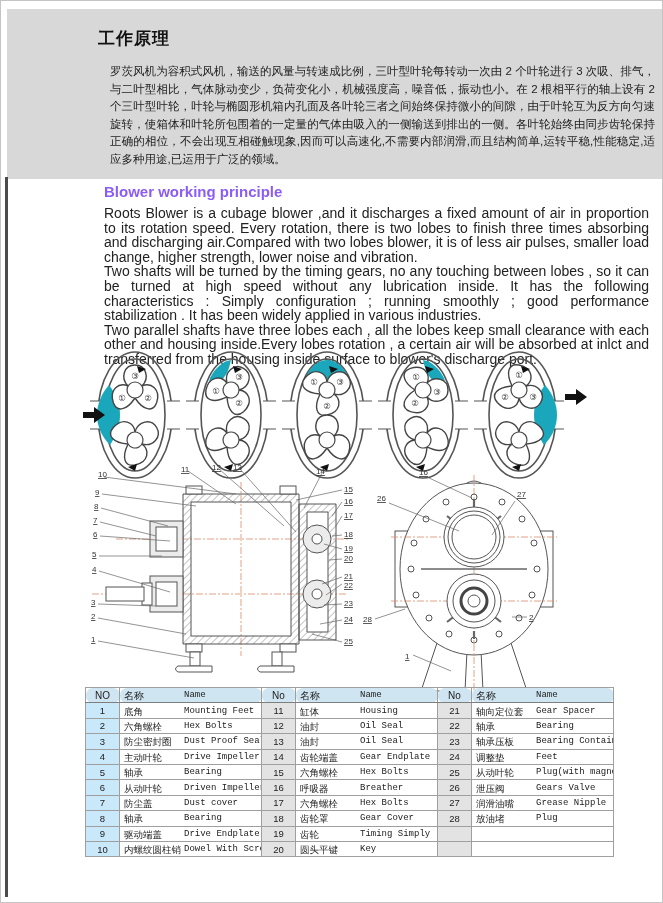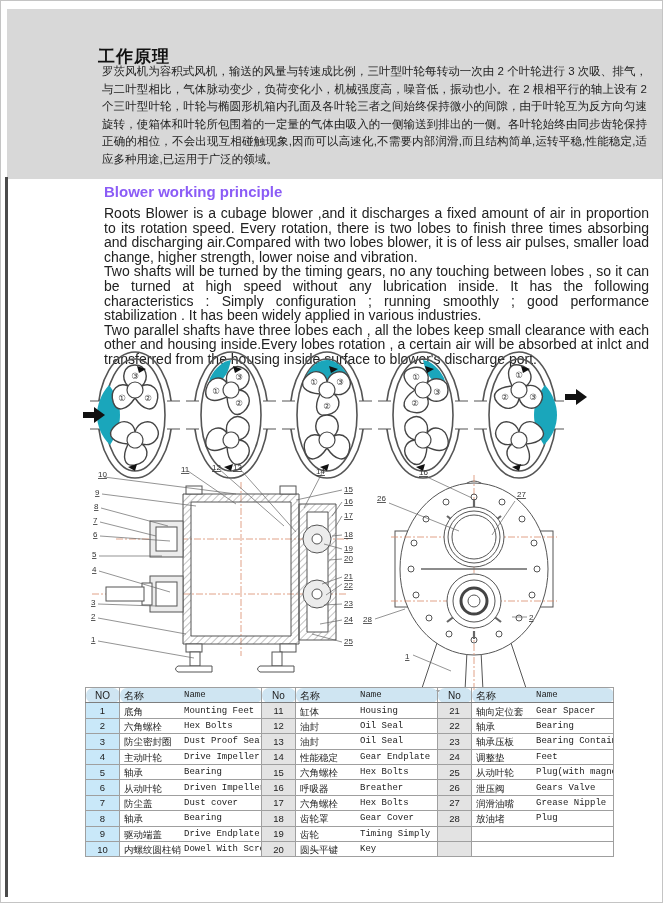--- a/index.html
+++ b/index.html
@@ -1,21 +1,21 @@
 <!DOCTYPE html>
 <html style="--band-bg: #d8d8d8; --page-bg: #ffffff; --pocket: #1aa6bb; --table-header-bg: #cfe5f2; --table-no1-bg: #c9e8f9; --table-no2-bg: #e3e3e3; --table-border: #8f8f8f; --centerline: #d98a6a;"><head>
 <meta charset="utf-8">
 <style>
   html,body{margin:0;padding:0;background:#e9e9e9;}
   .page{position:relative;width:663px;height:903px;background:var(--page-bg,#fff);
         border:1px solid #c4c4c4;box-sizing:border-box;overflow:hidden;
         font-family:"Liberation Sans","DejaVu Sans",sans-serif;color:#222;}
   .top-band{position:absolute;left:6px;top:8px;right:0;height:170px;background:var(--band-bg,#d8d8d8);}
-  .cn-title{position:absolute;left:97px;top:44px;margin:0;font-size:17px;font-weight:bold;color:#111;letter-spacing:1px;}
-  .cn-body{position:absolute;left:101px;top:62px;width:545px;margin:0;font-size:11.5px;line-height:17.5px;
+  .cn-title{position:absolute;left:97px;top:26px;margin:0;font-size:17px;font-weight:bold;color:#111;letter-spacing:1px;}
+  .cn-body{position:absolute;left:109px;top:62px;width:545px;margin:0;font-size:11.5px;line-height:17.5px;
            text-align:justify;color:#222;}
   .en-section{position:absolute;left:103px;top:182px;width:545px;}
   .en-title{margin:0 0 6px 0;font-size:15px;font-weight:bold;color:#8b5cf6;}
   .en-section p{margin:0;font-size:14px;line-height:14.6px;text-align:justify;color:#222;}
   
   .rotor-row{position:absolute;left:86px;top:344px;width:492px;height:140px;display:flex;}
   .stage{width:96px;height:140px;flex:0 0 auto;}
   .hw{fill:none;stroke:#555;stroke-width:1.6;}
   .erase{fill:#fff;stroke:none;}
   .ln{stroke:#555;stroke-width:1.2;fill:none;}
@@ -378,21 +378,21 @@
           <td><span class="cn">防尘密封圈</span><span class="en">Dust Proof Seal</span></td>
           <td class="no g1">13</td>
           <td><span class="cn">油封</span><span class="en">Oil Seal</span></td>
           <td class="no g2">23</td>
           <td><span class="cn">轴承压板</span><span class="en">Bearing Container</span></td>
         </tr>
         <tr>
           <td class="no g0">4</td>
           <td><span class="cn">主动叶轮</span><span class="en">Drive Impeller</span></td>
           <td class="no g1">14</td>
-          <td><span class="cn">性能稳定</span><span class="en">Gear Endplate</span></td>
+          <td><span class="cn">齿轮端盖</span><span class="en">Gear Endplate</span></td>
           <td class="no g2">24</td>
           <td><span class="cn">调整垫</span><span class="en">Feet</span></td>
         </tr>
         <tr>
           <td class="no g0">5</td>
           <td><span class="cn">轴承</span><span class="en">Bearing</span></td>
           <td class="no g1">15</td>
           <td><span class="cn">六角螺栓</span><span class="en">Hex Bolts</span></td>
           <td class="no g2">25</td>
           <td><span class="cn">从动叶轮</span><span class="en">Plug(with magnetism)</span></td>

